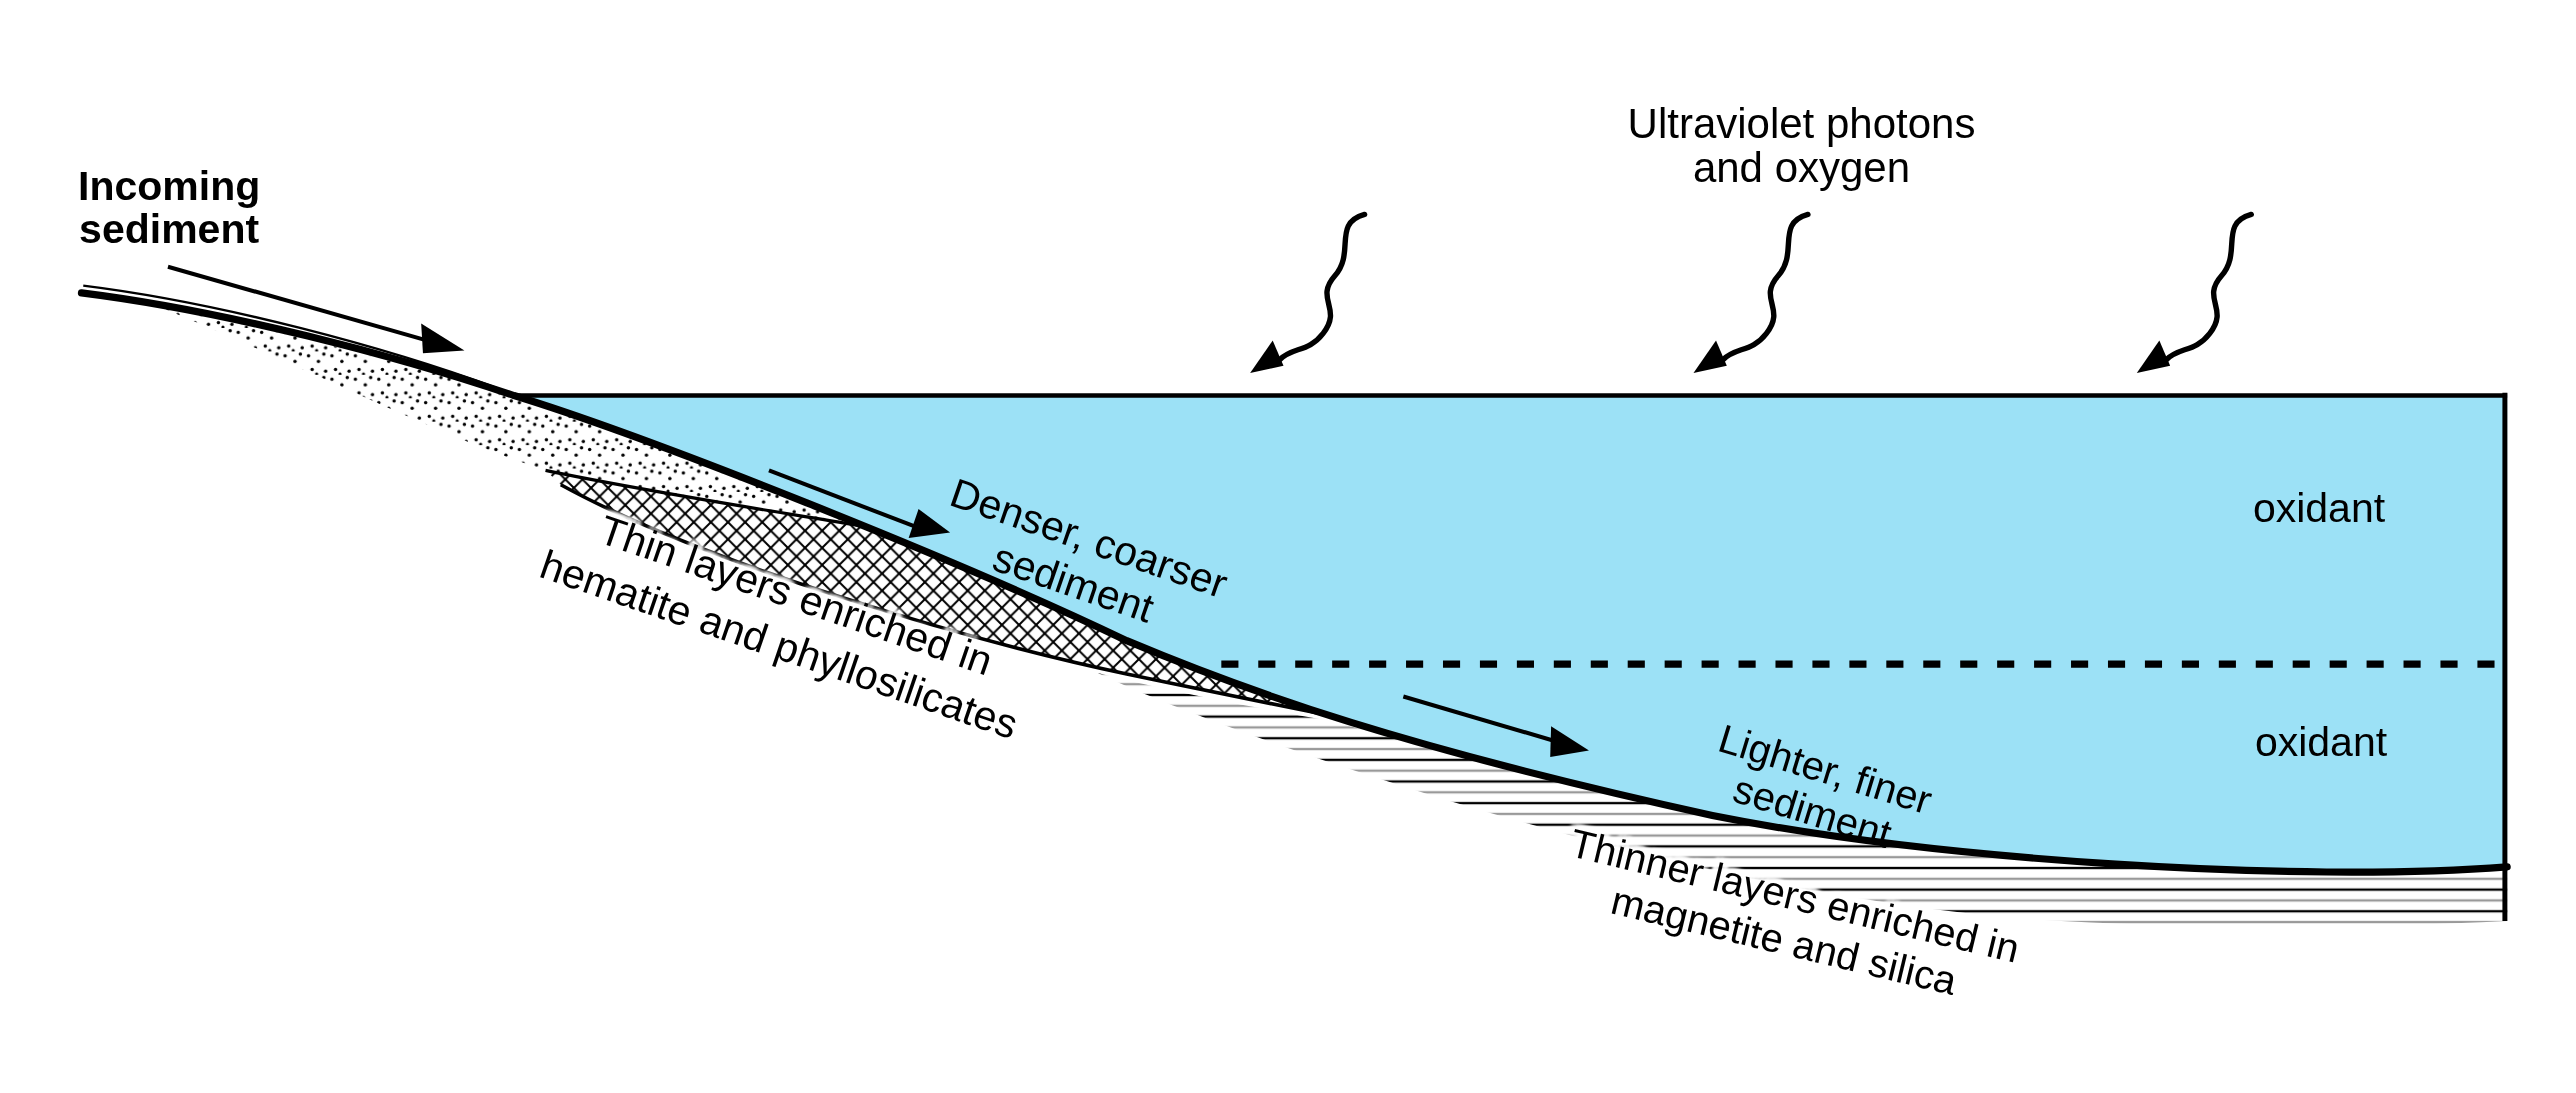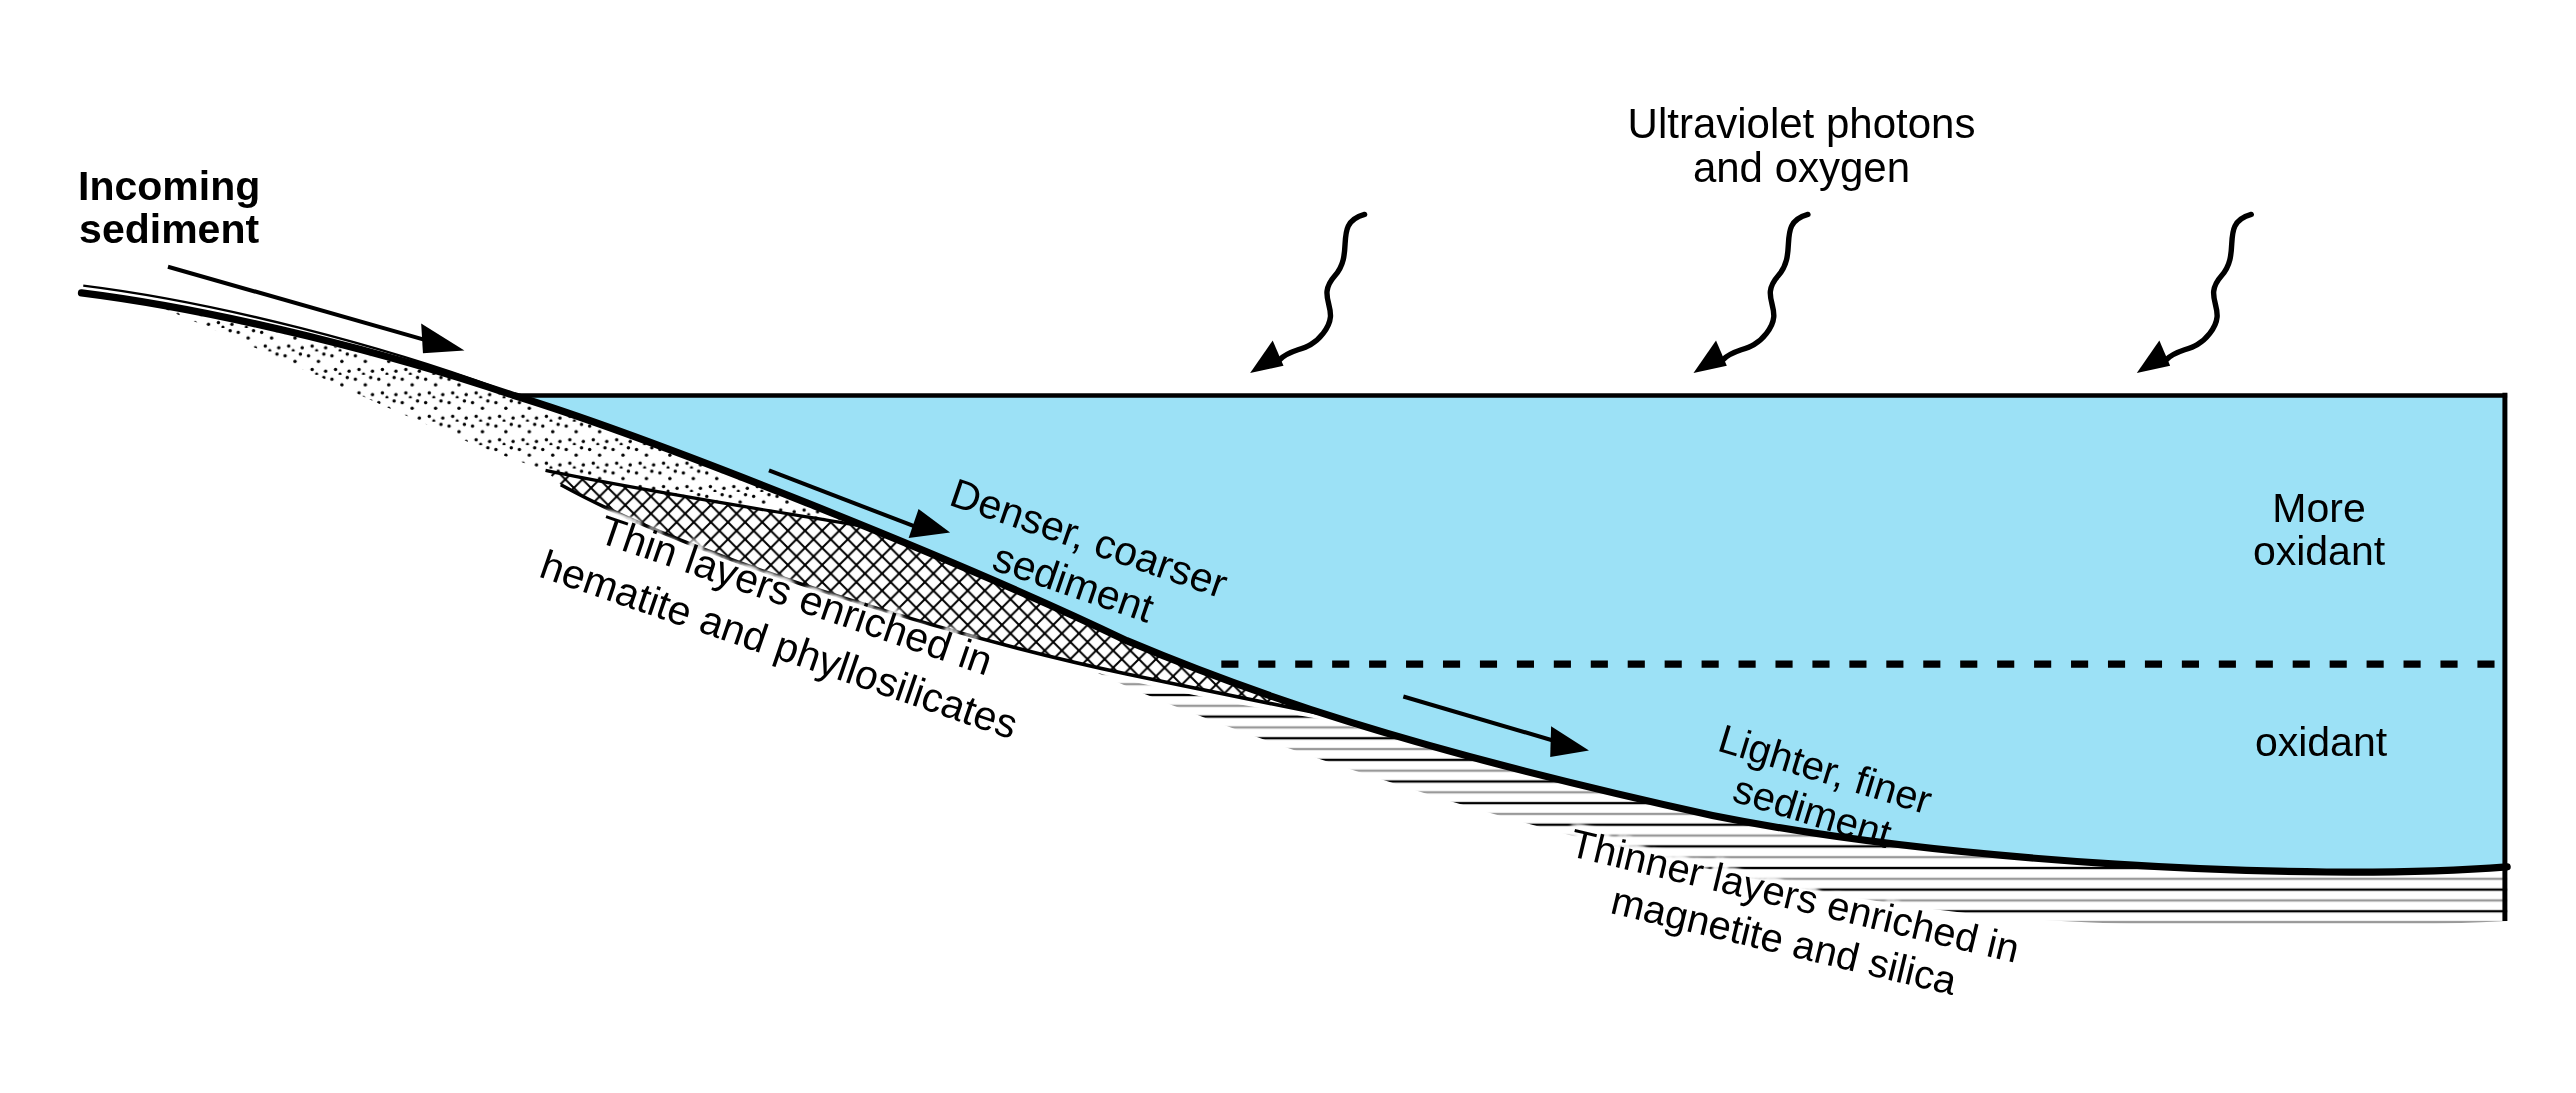--- a/index.html
+++ b/index.html
@@ -133,21 +133,20 @@
     <div>Incoming</div>
     <div>sediment</div>
   </div>
 
   <div class="lbl" style="left:1621px; top:102px; width:361px; font-size:42px;">
     <div>Ultraviolet photons</div>
     <div>and oxygen</div>
   </div>
 
   <div class="lbl" style="left:2184px; top:487px; width:270px; font-size:41px;">
-    <div>More</div>
     <div>oxidant</div>
   </div>
 
   <div class="lbl" style="left:2186px; top:721px; width:270px; font-size:41px;">
     <div>oxidant</div>
   </div>
 
   <div class="lbl" style="left:928px; top:514px; width:306px; font-size:41px; line-height:1.15;
               transform:rotate(19deg); transform-origin:center;">
     <div>Denser, coarser</div>

